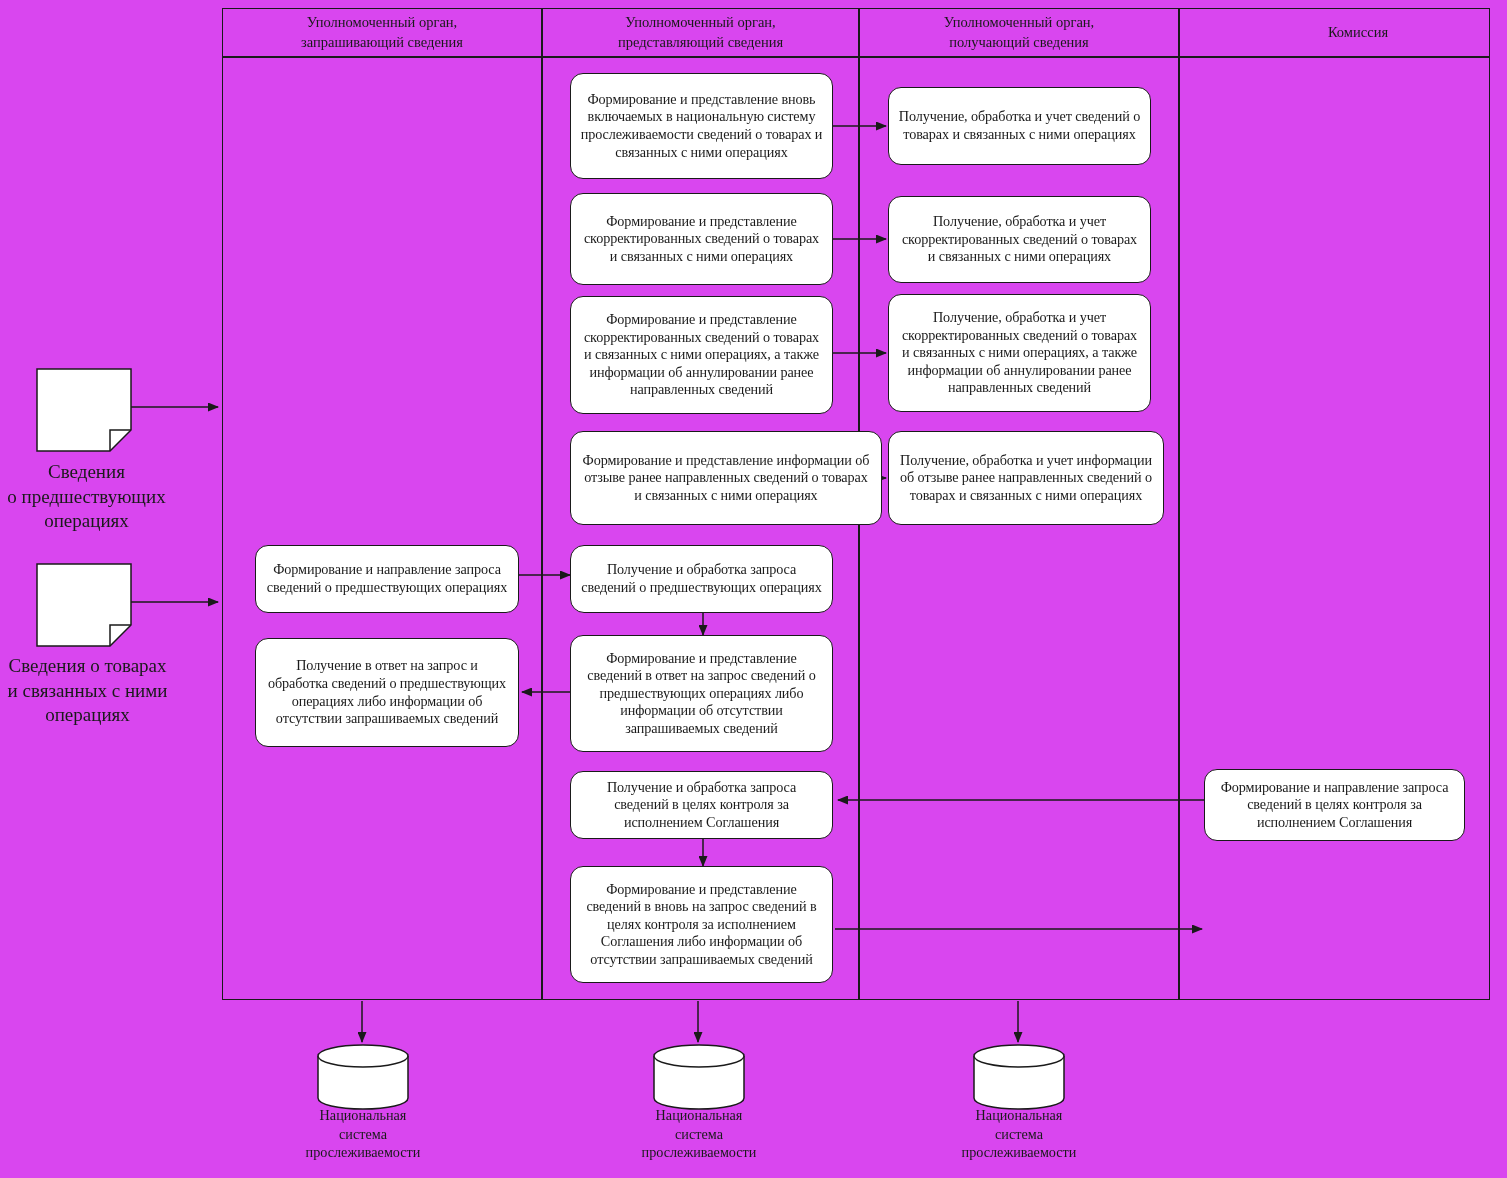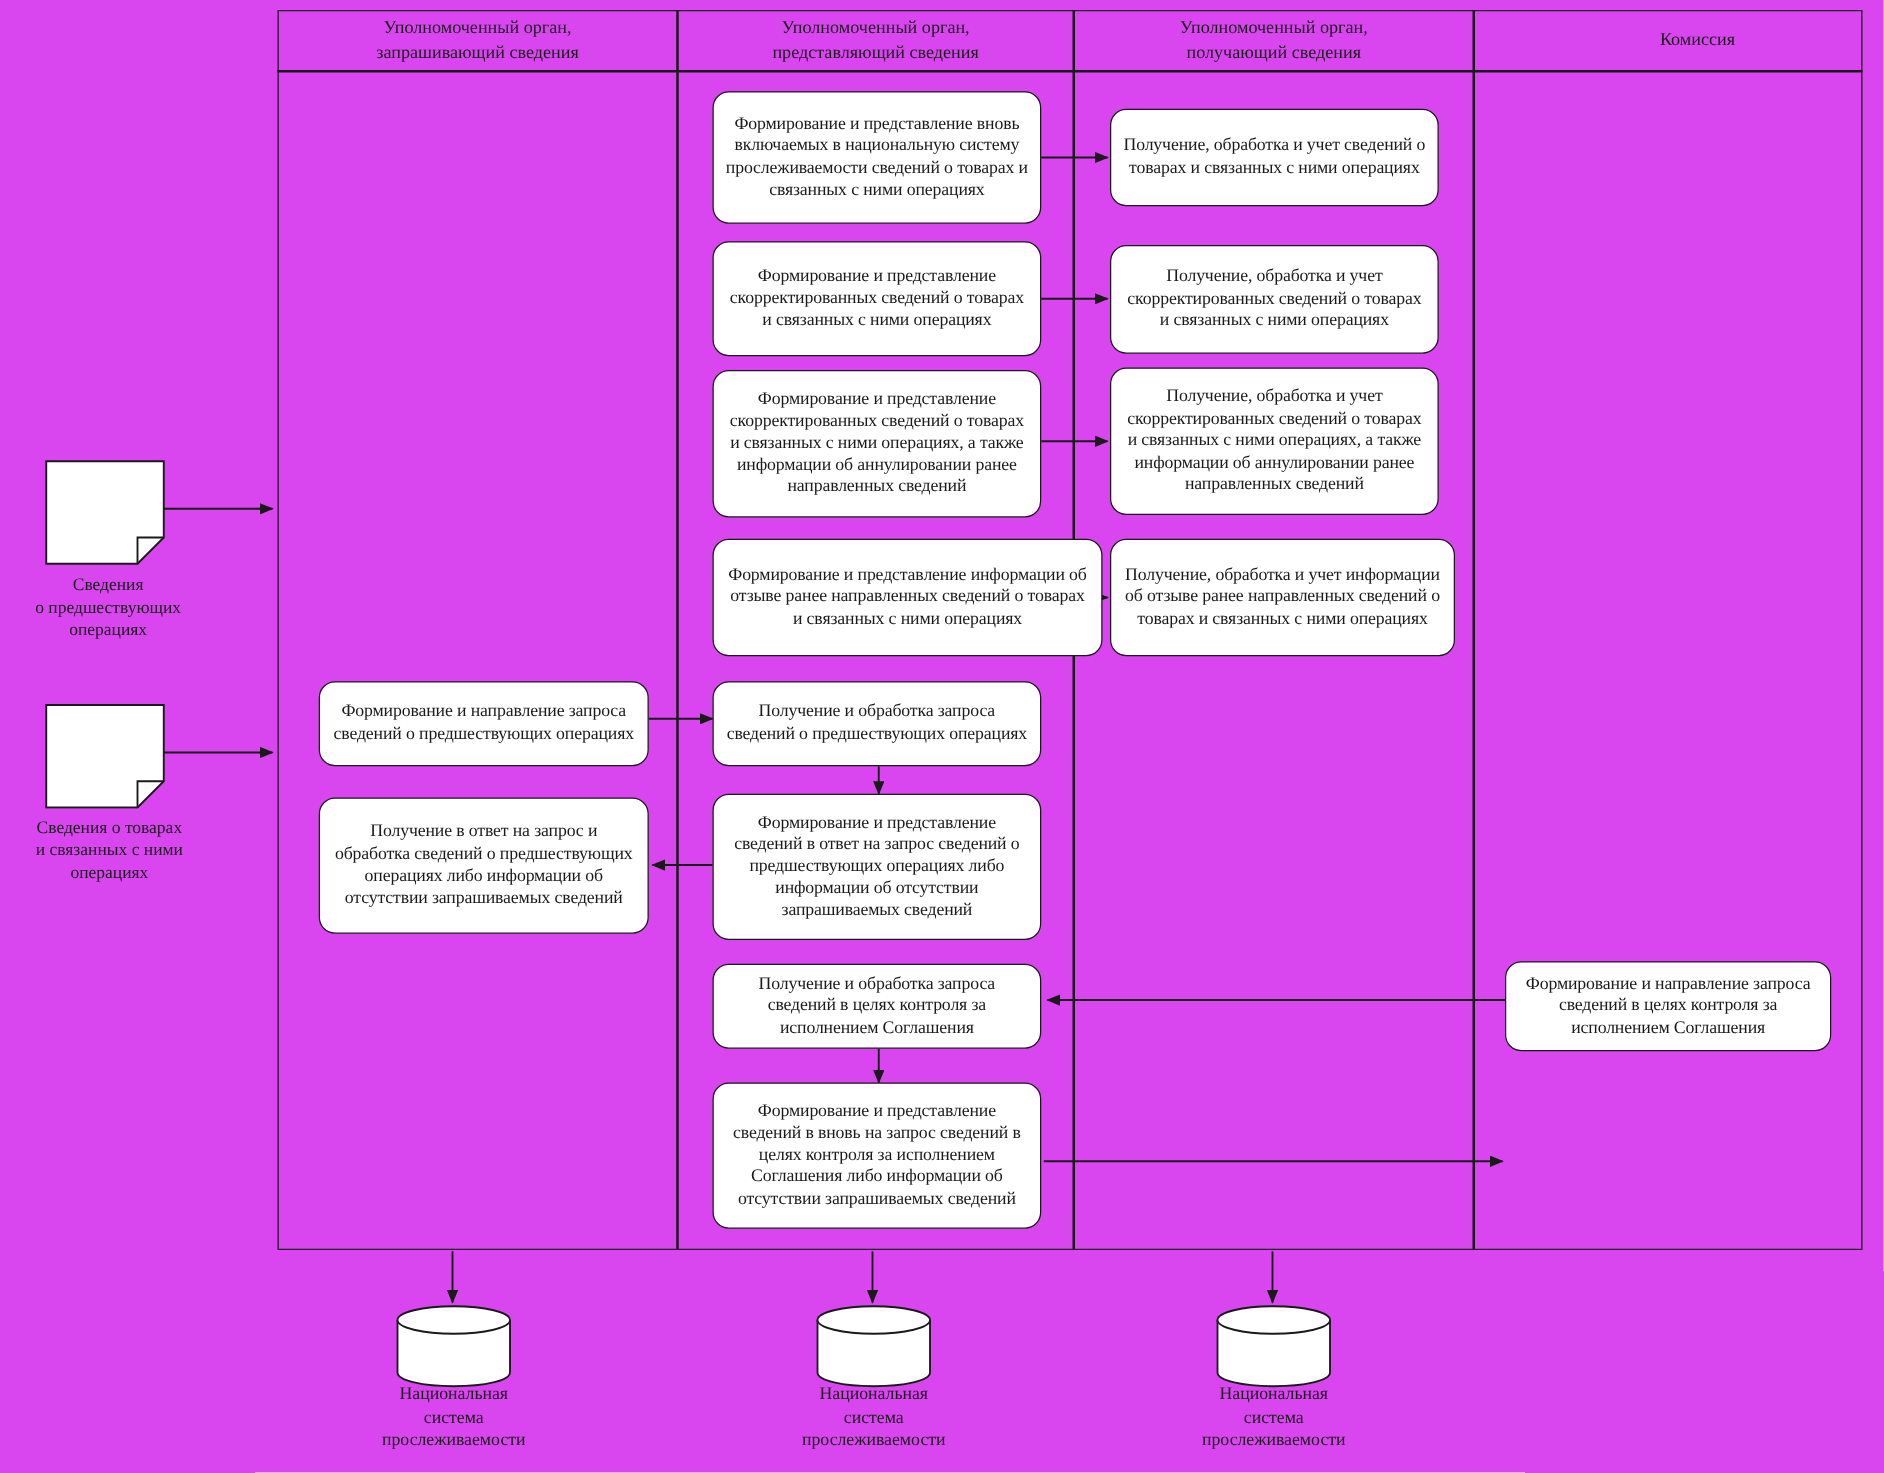--- a/index.html
+++ b/index.html
@@ -69,21 +69,21 @@
     padding: 19px 9px;
     letter-spacing: -0.1px;
   }
   
   .doc {
     position: absolute;
   }
   .doc-label {
     position: absolute;
     text-align: center;
-    font-size: 14px;
+    font-size: 19px;
     line-height: 1.3;
   }
   
   .db {
     position: absolute;
   }
   .db-label {
     position: absolute;
     text-align: center;
     font-size: 14.2px;
@@ -174,21 +174,21 @@
 операциях</div>
 
   <div class="node" style="left:570px; top:73px; width:263px; height:106px;">Формирование и представление вновь включаемых в национальную систему прослеживаемости сведений о товарах и связанных с ними операциях</div>
 
   <div class="node" style="left:570px; top:193px; width:263px; height:92px;">Формирование и представление скорректированных сведений о товарах и связанных с ними операциях</div>
 
   <div class="node" style="left:570px; top:296px; width:263px; height:118px;">Формирование и представление скорректированных сведений о товарах и связанных с ними операциях, а также информации об аннулировании ранее направленных сведений</div>
 
   <div class="node" style="left:570px; top:431px; width:312px; height:94px;">Формирование и представление информации об отзыве ранее направленных сведений о товарах и связанных с ними операциях</div>
 
-  <div class="node" style="left:570px; top:545px; width:263px; height:68px;">Получение и обработка запроса сведений о предшествующих операциях</div>
+  <div class="node" style="left:570px; top:545px; width:263px; height:68px;border-radius:14px;">Получение и обработка запроса сведений о предшествующих операциях</div>
 
   <div class="node" style="left:570px; top:771px; width:263px; height:68px;">Получение и обработка запроса сведений в целях контроля за исполнением Соглашения</div>
 
   <div class="node" style="left:570px; top:635px; width:263px; height:117px;">Формирование и представление сведений в ответ на запрос сведений о предшествующих операциях либо информации об отсутствии запрашиваемых сведений</div>
 
   <div class="node" style="left:570px; top:866px; width:263px; height:117px;">Формирование и представление сведений в вновь на запрос сведений в целях контроля за исполнением Соглашения либо информации об отсутствии запрашиваемых сведений</div>
 
   <div class="node" style="left:888px; top:87px; width:263px; height:78px;">Получение, обработка и учет сведений о товарах и связанных с ними операциях</div>
 
   <div class="node" style="left:888px; top:196px; width:263px; height:87px;">Получение, обработка и учет скорректированных сведений о товарах и связанных с ними операциях</div>

